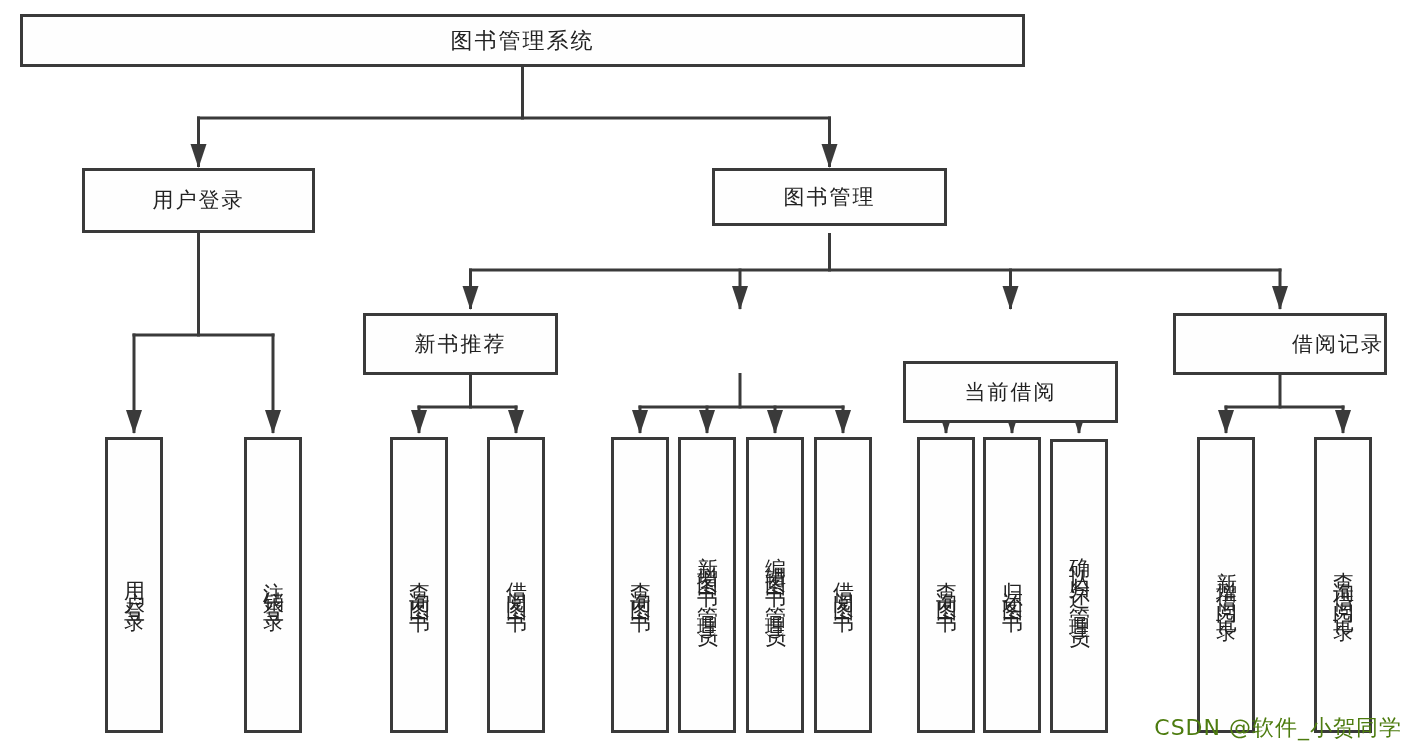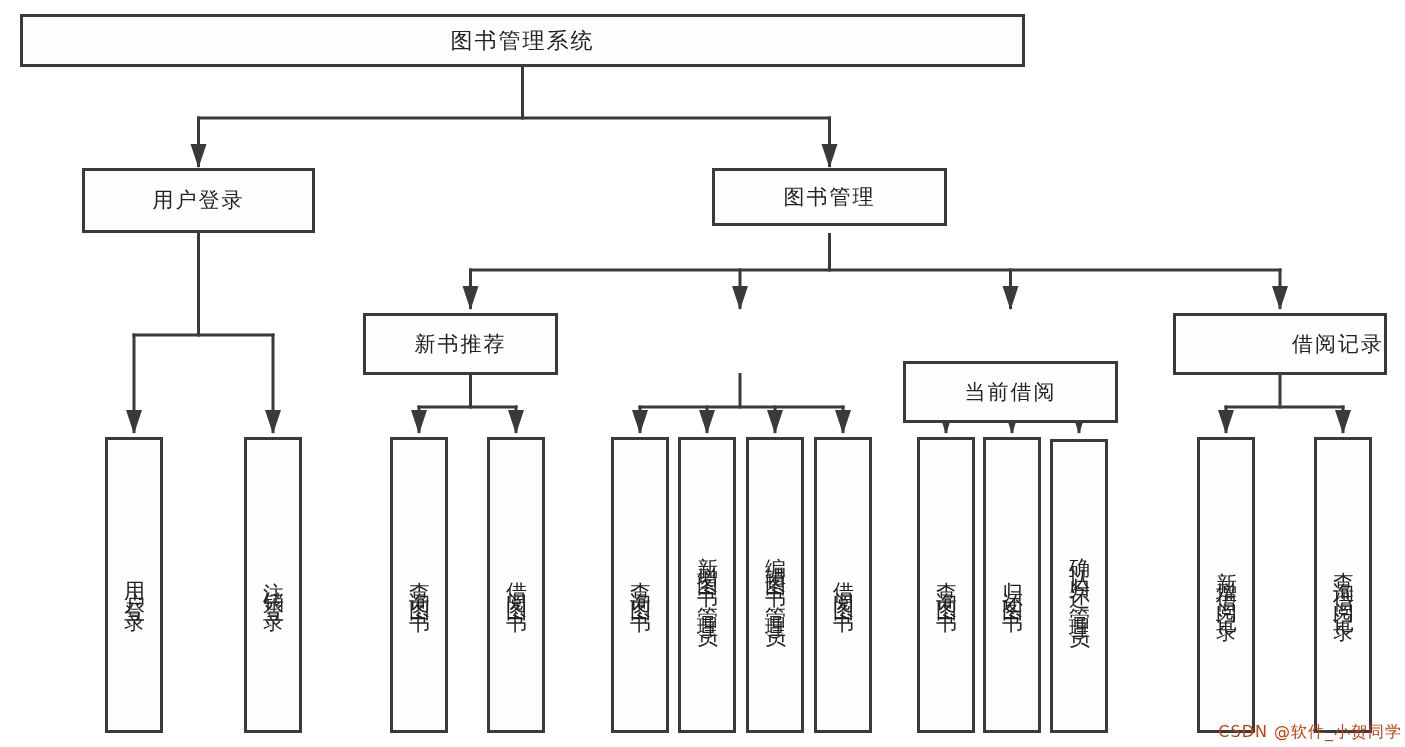--- a/index.html
+++ b/index.html
@@ -46,22 +46,22 @@
     text-orientation: mixed;
     font-size: 21px;
     letter-spacing: 10px;
     line-height: 1;
     white-space: nowrap;
   }
   .watermark {
     position: absolute;
     right: 3px;
     bottom: 4px;
-    font-size: 16px;
-    color: #c2410c;
+    font-size: 22px;
+    color: #4d7c0f;
     letter-spacing: 1px;
     z-index: 3;
     white-space: nowrap;
   }
 </style>
 </head>
 <body>
 
 <div class="canvas">
 

